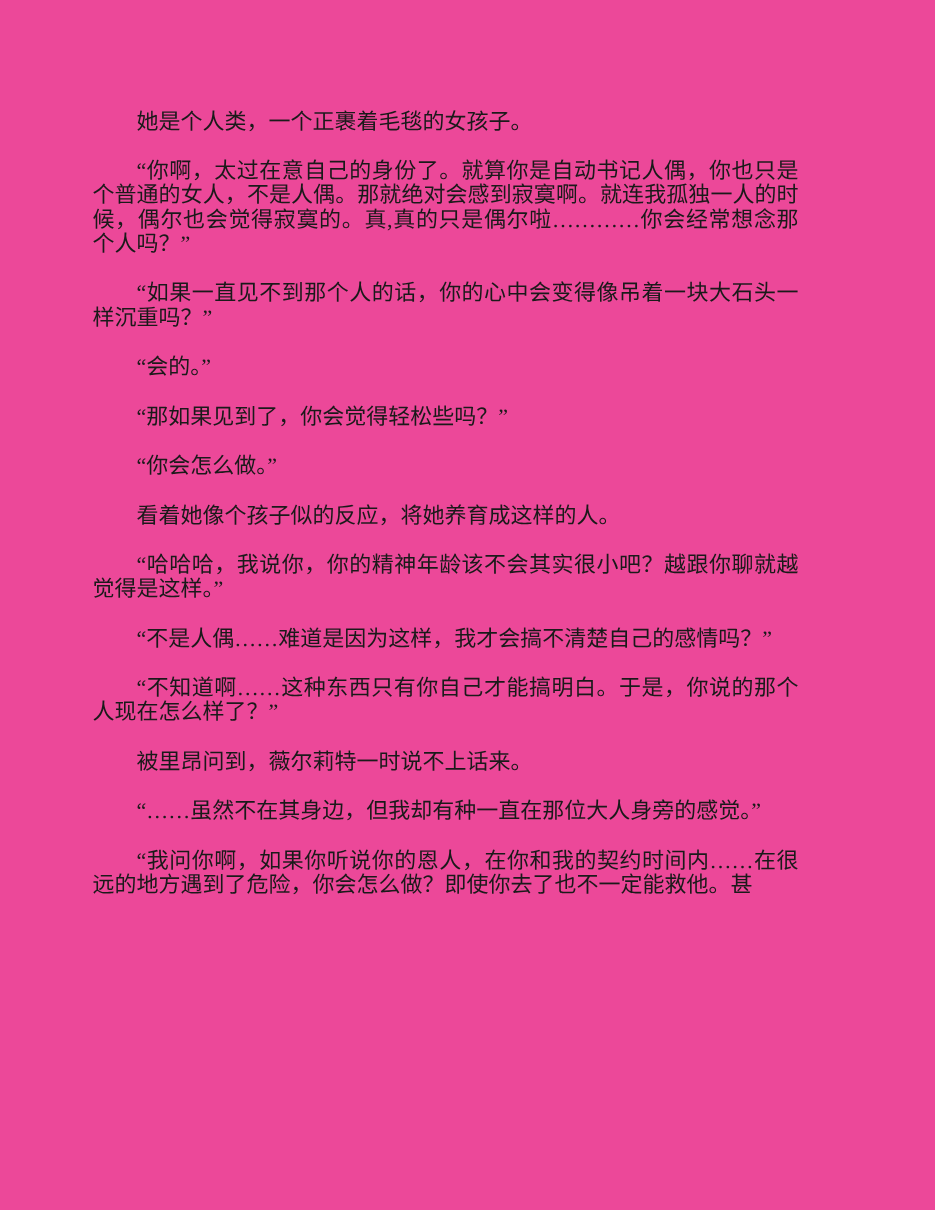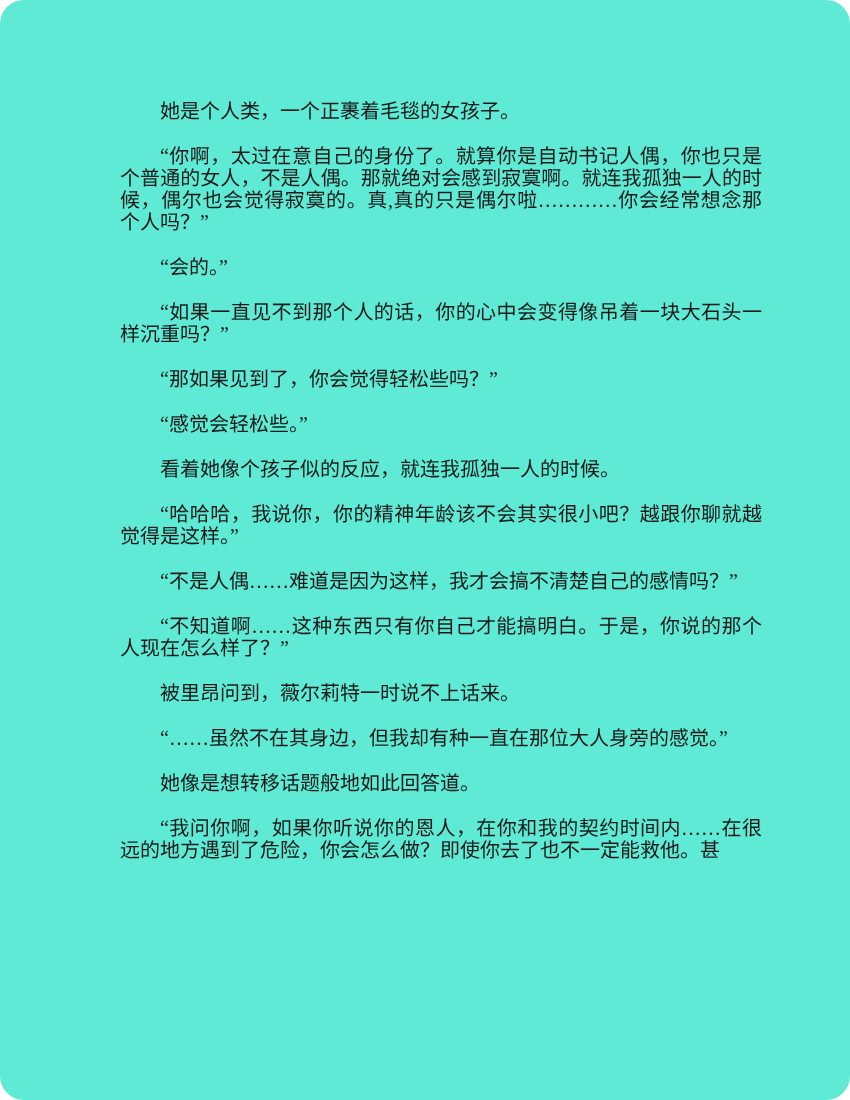--- a/index.html
+++ b/index.html
@@ -11,23 +11,22 @@
     width: 850px;
     height: 1100px;
     overflow: hidden;
     font-family: "Liberation Serif", "DejaVu Serif", serif;
     color: #1a1a1a;
   }
   .page {
     box-sizing: border-box;
     width: 850px;
     height: 1100px;
-    padding: 100px 108px 0 120px;
-    background: #5eead4;
-    border-radius: 24px;
+    padding: 100px 108px 0 84px;
+    background: #ec4899;
   }
   .text-block {
     width: 642px;
   }
   .text-block p {
     margin: 0 0 23px 0;
     font-size: 20px;
     line-height: 22px;
     text-indent: 2em;
     text-align: justify;
@@ -35,26 +34,25 @@
     word-break: break-all;
   }
 </style>
 </head>
 <body>
 
 <div class="page">
   <div class="text-block">
     <p>她是个人类，一个正裹着毛毯的女孩子。</p>
     <p>“你啊，太过在意自己的身份了。就算你是自动书记人偶，你也只是个普通的女人，不是人偶。那就绝对会感到寂寞啊。就连我孤独一人的时候，偶尔也会觉得寂寞的。真,真的只是偶尔啦…………你会经常想念那个人吗？”</p>
+    <p>“如果一直见不到那个人的话，你的心中会变得像吊着一块大石头一样沉重吗？”</p>
     <p>“会的。”</p>
-    <p>“如果一直见不到那个人的话，你的心中会变得像吊着一块大石头一样沉重吗？”</p>
     <p>“那如果见到了，你会觉得轻松些吗？”</p>
-    <p>“感觉会轻松些。”</p>
-    <p>看着她像个孩子似的反应，就连我孤独一人的时候。</p>
+    <p>“你会怎么做。”</p>
+    <p>看着她像个孩子似的反应，将她养育成这样的人。</p>
     <p>“哈哈哈，我说你，你的精神年龄该不会其实很小吧？越跟你聊就越觉得是这样。”</p>
     <p>“不是人偶……难道是因为这样，我才会搞不清楚自己的感情吗？”</p>
     <p>“不知道啊……这种东西只有你自己才能搞明白。于是，你说的那个人现在怎么样了？”</p>
     <p>被里昂问到，薇尔莉特一时说不上话来。</p>
     <p>“……虽然不在其身边，但我却有种一直在那位大人身旁的感觉。”</p>
-    <p>她像是想转移话题般地如此回答道。</p>
     <p>“我问你啊，如果你听说你的恩人，在你和我的契约时间内……在很远的地方遇到了危险，你会怎么做？即使你去了也不一定能救他。甚</p>
   </div>
 </div>
 
 </body></html>

